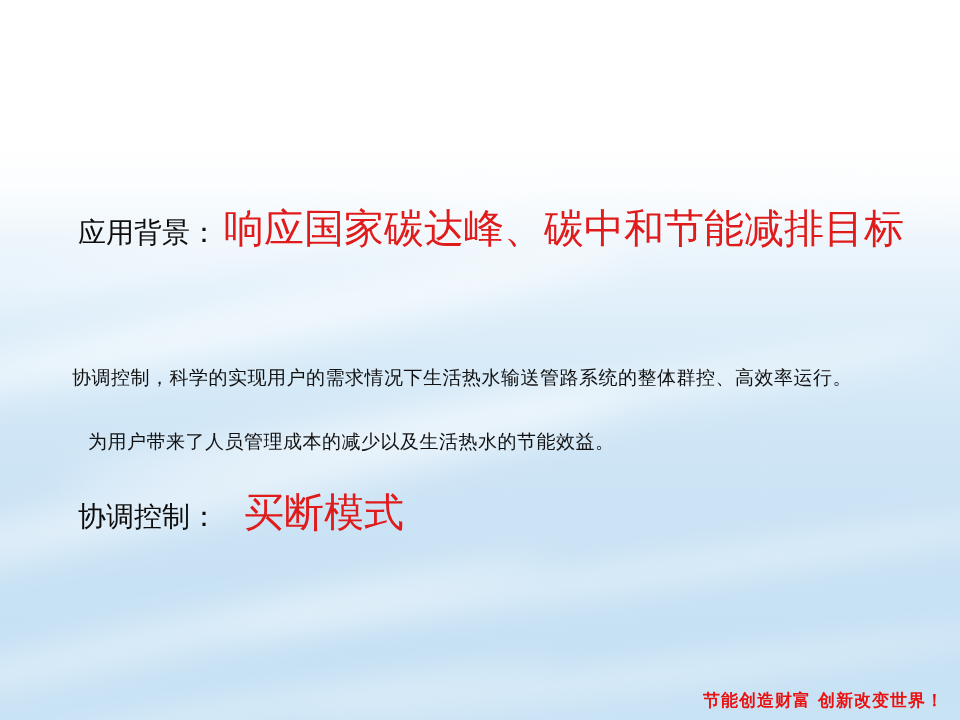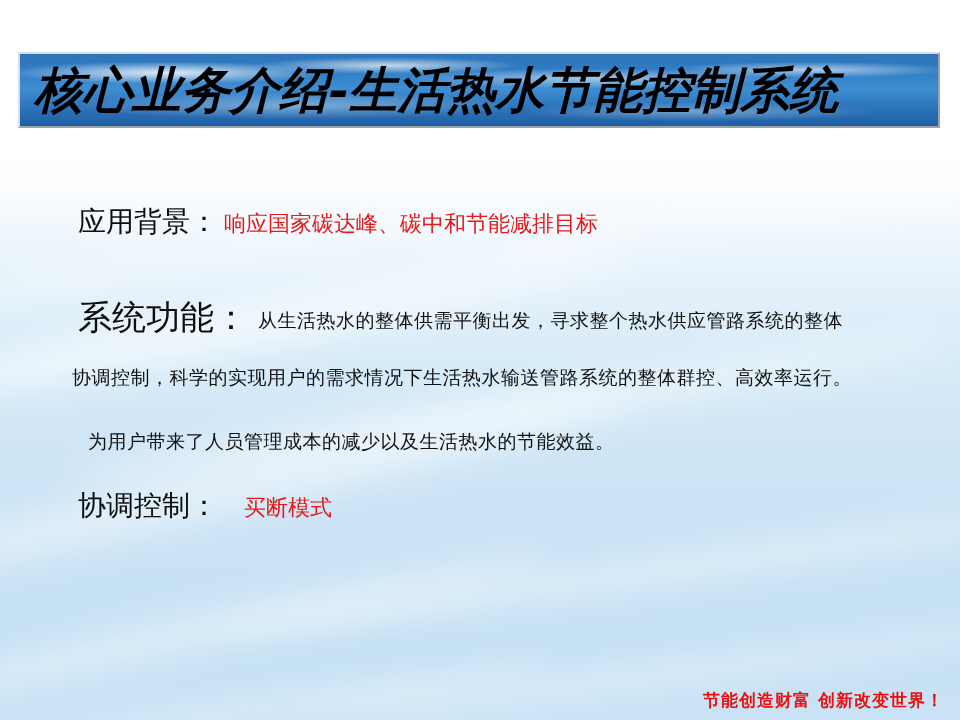--- a/index.html
+++ b/index.html
@@ -106,22 +106,22 @@
     position: absolute;
     white-space: nowrap;
     line-height: 1;
   }
   .label-big {
     font-family: "DejaVu Serif", "Liberation Serif", serif;
     font-size: 28px;
     color: #0d0d0d;
   }
   .value-red-big {
-    font-family: Liberation Mono, monospace;
-    font-size: 22px;
+    font-family: Liberation Sans, sans-serif;
+    font-size: 40px;
     color: #e01b1b;
   }
   .body-small {
     font-family: "DejaVu Serif", "Liberation Serif", serif;
     font-size: 19px;
     color: #111111;
     letter-spacing: .5px;
   }
 
   #row-background   { left: 78px;  top: 208px; }
@@ -166,31 +166,25 @@
     <div class="streak s8"></div>
     <div class="streak s1"></div>
     <div class="streak s2"></div>
     <div class="streak s3"></div>
     <div class="streak s4"></div>
     <div class="streak s5"></div>
     <div class="streak s6"></div>
     <div class="streak s9"></div>
   </div>
 
-  <div id="title-banner">
-    <div id="title-text">核心业务介绍-生活热水节能控制系统</div>
-  </div>
 
   <div class="row" id="row-background">
     <span class="label-big">应用背景：</span><span class="value-red-big">响应国家碳达峰、碳中和节能减排目标</span>
   </div>
 
-  <div class="row" id="row-function">
-    <span class="label-big">系统功能：</span><span class="body-small">从生活热水的整体供需平衡出发，寻求整个热水供应管路系统的整体</span>
-  </div>
 
   <div class="row body-small" id="row-body-2">协调控制，科学的实现用户的需求情况下生活热水输送管路系统的整体群控、高效率运行。</div>
 
   <div class="row body-small" id="row-body-3">为用户带来了人员管理成本的减少以及生活热水的节能效益。</div>
 
   <div class="row" id="row-mode">
     <span class="label-big">协调控制：</span><span class="value-red-big">买断模式</span>
   </div>
 
   <div id="footer-slogan">节能创造财富 创新改变世界！</div>

